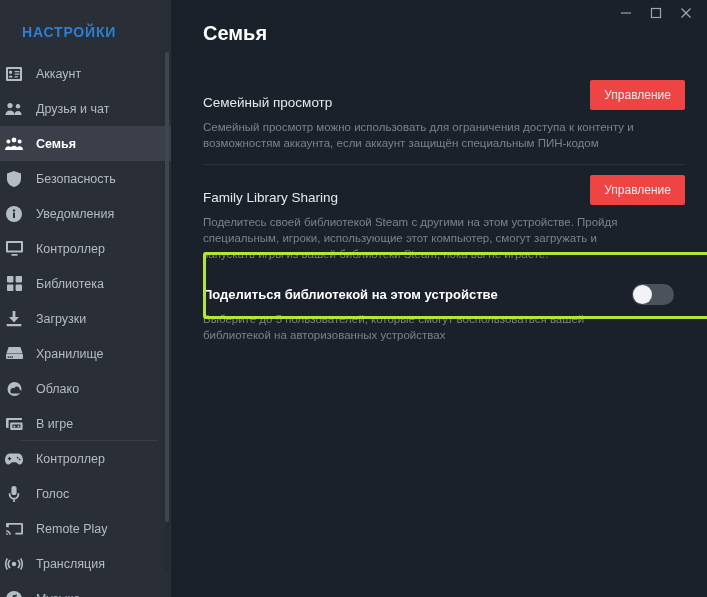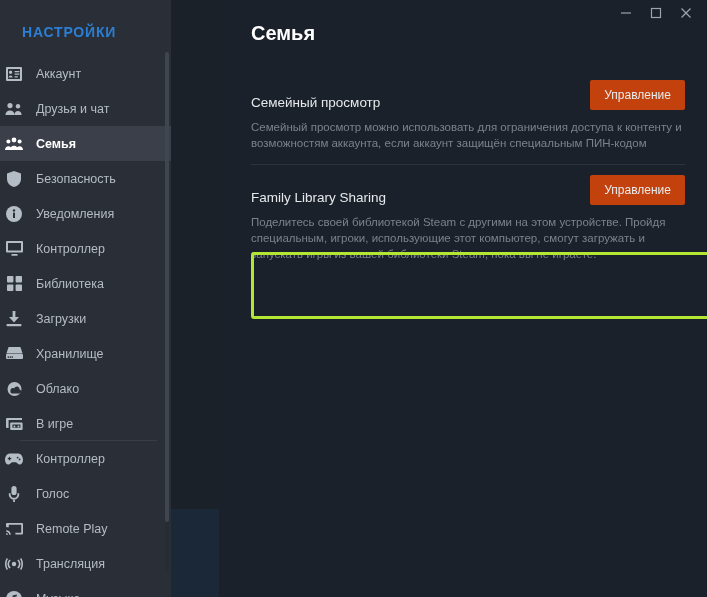--- a/index.html
+++ b/index.html
@@ -7,21 +7,20 @@
     width: 707px; height: 597px;
     overflow: hidden;
     background: #1b2838;
     font-family: "Liberation Sans", sans-serif;
   }
   .app {
     position: relative;
     width: 707px; height: 509px;
     display: flex;
     background: #1b2129;
-    gap: 48px;
   }
 
   
   .sidebar {
     position: relative;
     width: 171px;
     height: 597px;
     background: #2a2e37;
     flex: 0 0 171px;
     overflow: hidden;
@@ -125,21 +124,21 @@
     align-items: flex-end;
     justify-content: space-between;
     padding-top: 10px;
   }
   .setting-head {
     color: #e6e9ec;
     font-size: 13.5px;
     padding-top: 5px;
   }
   .btn-manage {
-    background: #c2410c;
+    background: #ef4444;
     color: #e9ecef;
     border: none;
     border-radius: 2px;
     font-size: 12px;
     font-family: "Liberation Sans", sans-serif;
     padding: 8px 14px;
     cursor: pointer;
     white-space: nowrap;
   }
   .setting-desc {
@@ -403,19 +402,28 @@
       </div>
       <div class="setting-desc">Семейный просмотр можно использовать для ограничения доступа к контенту и возможностям аккаунта, если аккаунт защищён специальным ПИН-кодом</div>
       <div class="divider"></div>
 
       <div class="setting-row">
         <div class="setting-head">Family Library Sharing</div>
         <button class="btn-manage">Управление</button>
       </div>
       <div class="setting-desc">Поделитесь своей библиотекой Steam с другими на этом устройстве. Пройдя специальным, игроки, использующие этот компьютер, смогут загружать и запускать игры из вашей библиотеки Steam, пока вы не играете.</div>
 
+      <div class="toggle-row">
+        <div>
+          <div class="toggle-title">Поделиться библиотекой на этом устройстве</div>
+          <div class="setting-desc">Выберите до 5 пользователей, которые смогут воспользоваться вашей библиотекой на авторизованных устройствах</div>
+        </div>
+        <div class="toggle">
+          <div class="knob"></div>
+        </div>
+      </div>
 
       <div class="highlight-box" style="border-color: rgb(179, 232, 50);"></div>
 
     </div>
 
   </section>
 </div>
 
 </body></html>

